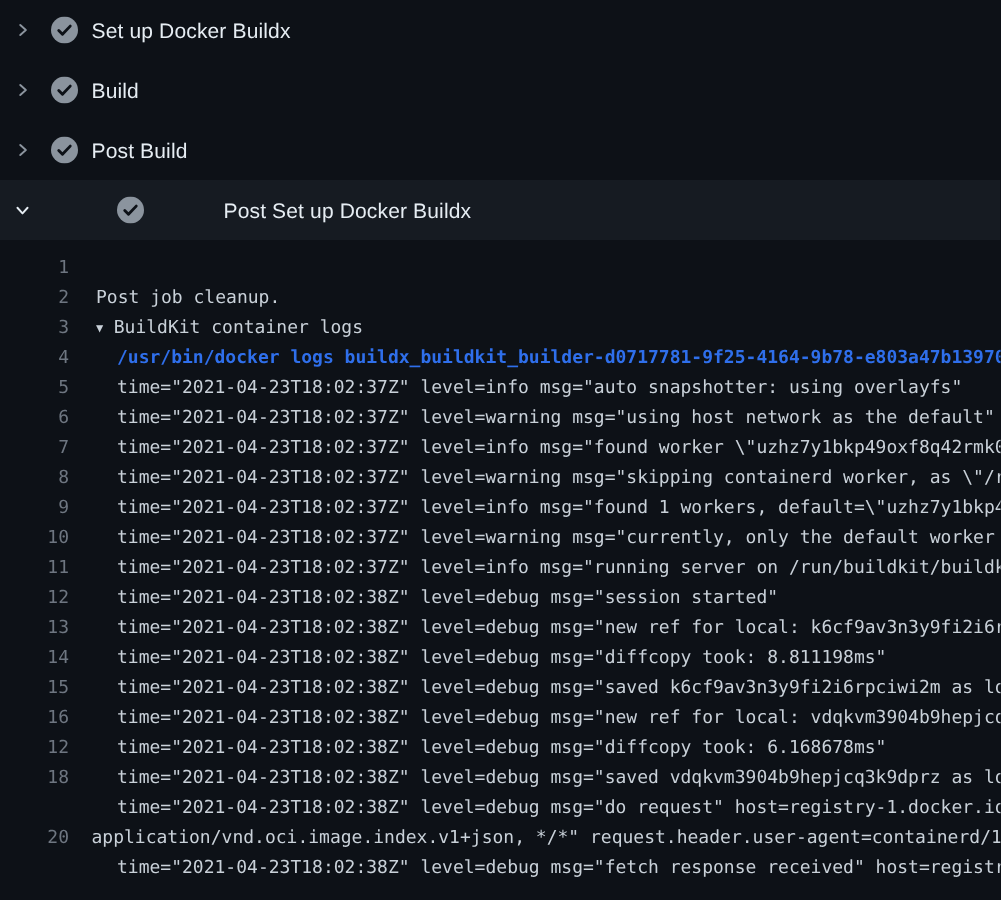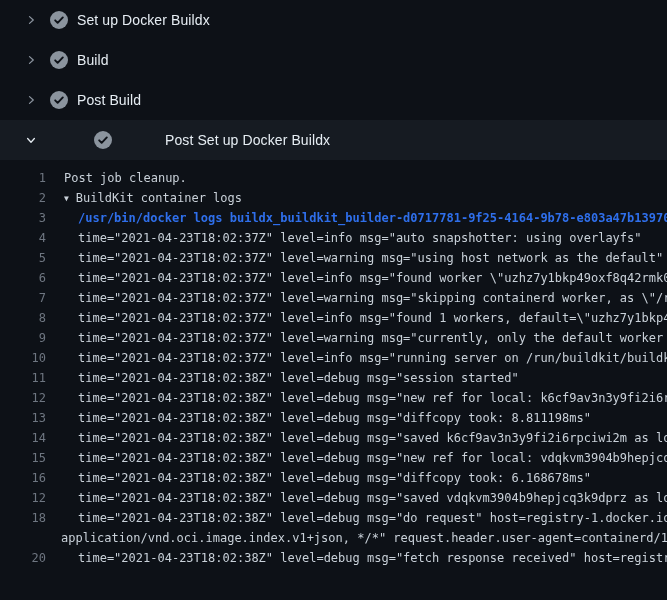--- a/index.html
+++ b/index.html
@@ -12,21 +12,21 @@
     height: 600px;
     overflow: hidden;
     font-family: "Liberation Sans", "DejaVu Sans", sans-serif;
   }
   
   .steps { width: 667px; }
   .step {
     height: 40px;
     display: flex;
     align-items: center;
-    padding-left: 24px;
+    padding-left: 8px;
     box-sizing: border-box;
     cursor: pointer;
   }
   .step.expanded { background: var(--bg-highlight, #161b22); gap: 44px; }
   .chev {
     width: 14px;
     display: inline-flex;
     justify-content: center;
     align-items: center;
     color: var(--chevron-collapsed, #8b949e);
@@ -61,20 +61,21 @@
   .num {
     width: 46px;
     flex: none;
     text-align: right;
     color: var(--line-number, #6e7681);
     cursor: pointer;
   }
   .text {
     padding-left: 18px;
     color: var(--log-text, #c9d1d9);
+    margin-top: 20px;
   }
   .log-row.indent1 .text { padding-left: 32px; }
   .log-row.wrap .text { padding-left: 15px; }
   .log-row.command .text {
     color: var(--command, #2f6feb);
     font-weight: bold;
   }
   .group-marker {
     font-size: 8px;
     margin-right: 7px;

